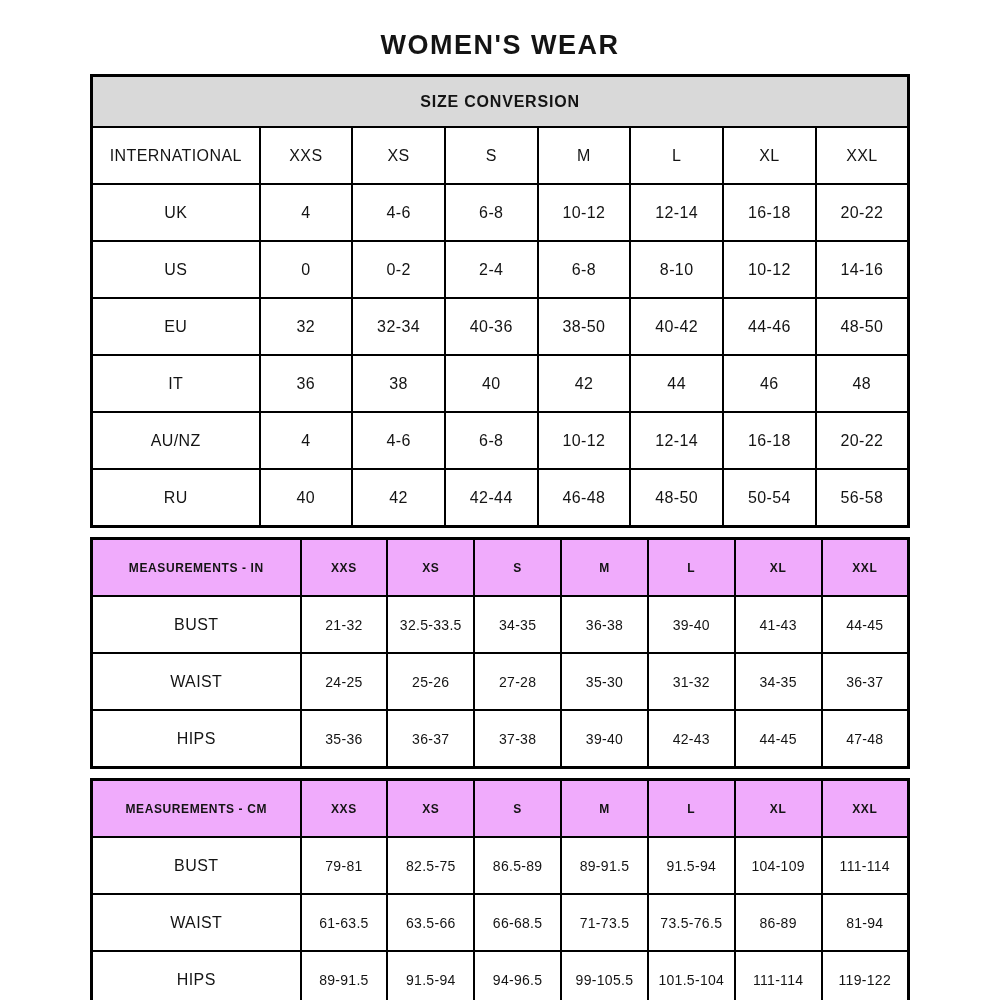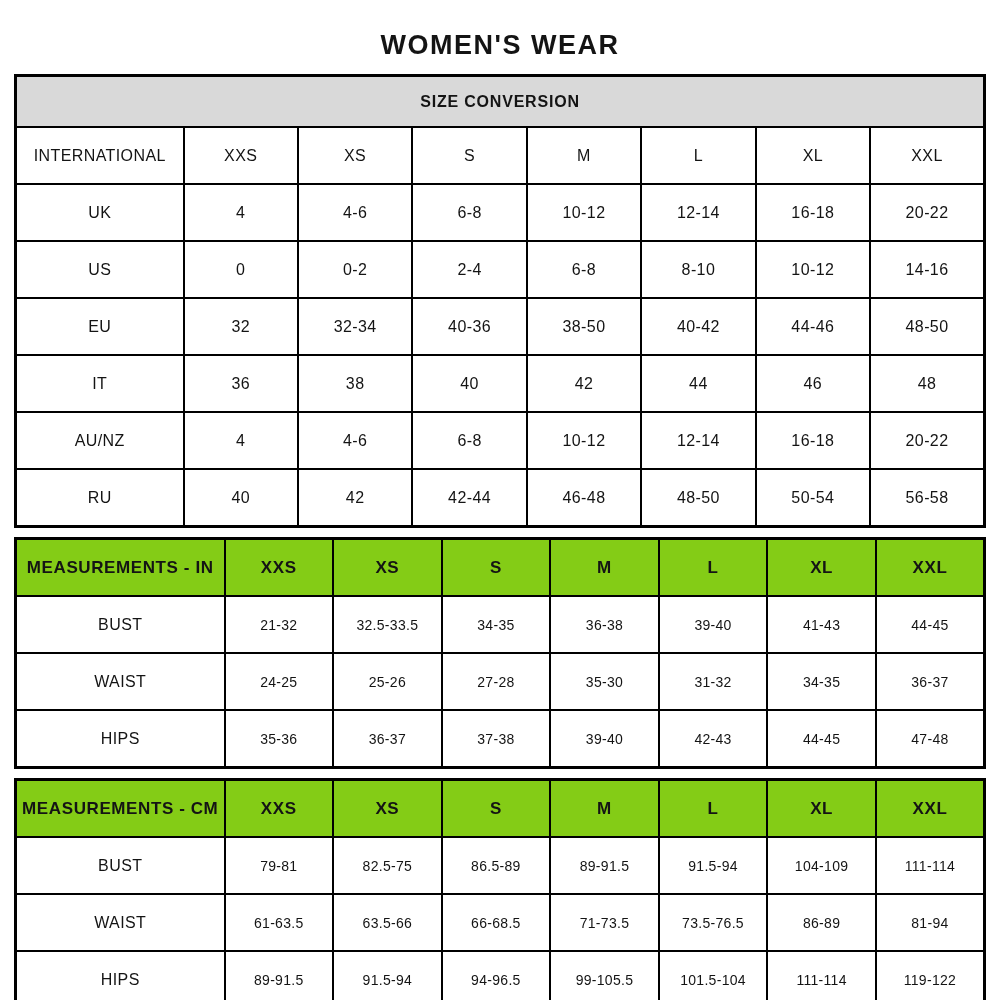--- a/index.html
+++ b/index.html
@@ -13,21 +13,21 @@
     text-align:center;
     font-size:27px;
     font-weight:bold;
     letter-spacing:1.5px;
     padding-top:30px;
     margin:0 0 13px 0;
   }
   table {
     border-collapse:collapse;
     table-layout:fixed;
-    width:972px;
+    width:820px;
     margin:0 auto 9px auto;
     border:3px solid #000;
   }
   td {
     border:2px solid #000;
     text-align:center;
     vertical-align:middle;
     padding:0 4px;
     overflow:hidden;
     white-space:nowrap;
@@ -37,23 +37,23 @@
   .t1 .banner {
     background:#d9d9d9;
     font-weight:bold;
     font-size:16px;
     height:49px;
     letter-spacing:0.8px;
   }
   
   .meas td { height:55px; }
   .meas .hdr td {
-    background:#84cc16;
+    background:#f0abfc;
     font-weight:bold;
-    font-size:17px;
+    font-size:12px;
     letter-spacing:0.6px;
   }
   .meas .rowlabel { font-size:16px; letter-spacing:0.4px; }
   .meas .val { font-size:14px; letter-spacing:0.3px; }
 </style>
 </head>
 <body>
 
 <h1 class="title">WOMEN'S WEAR</h1>
 

